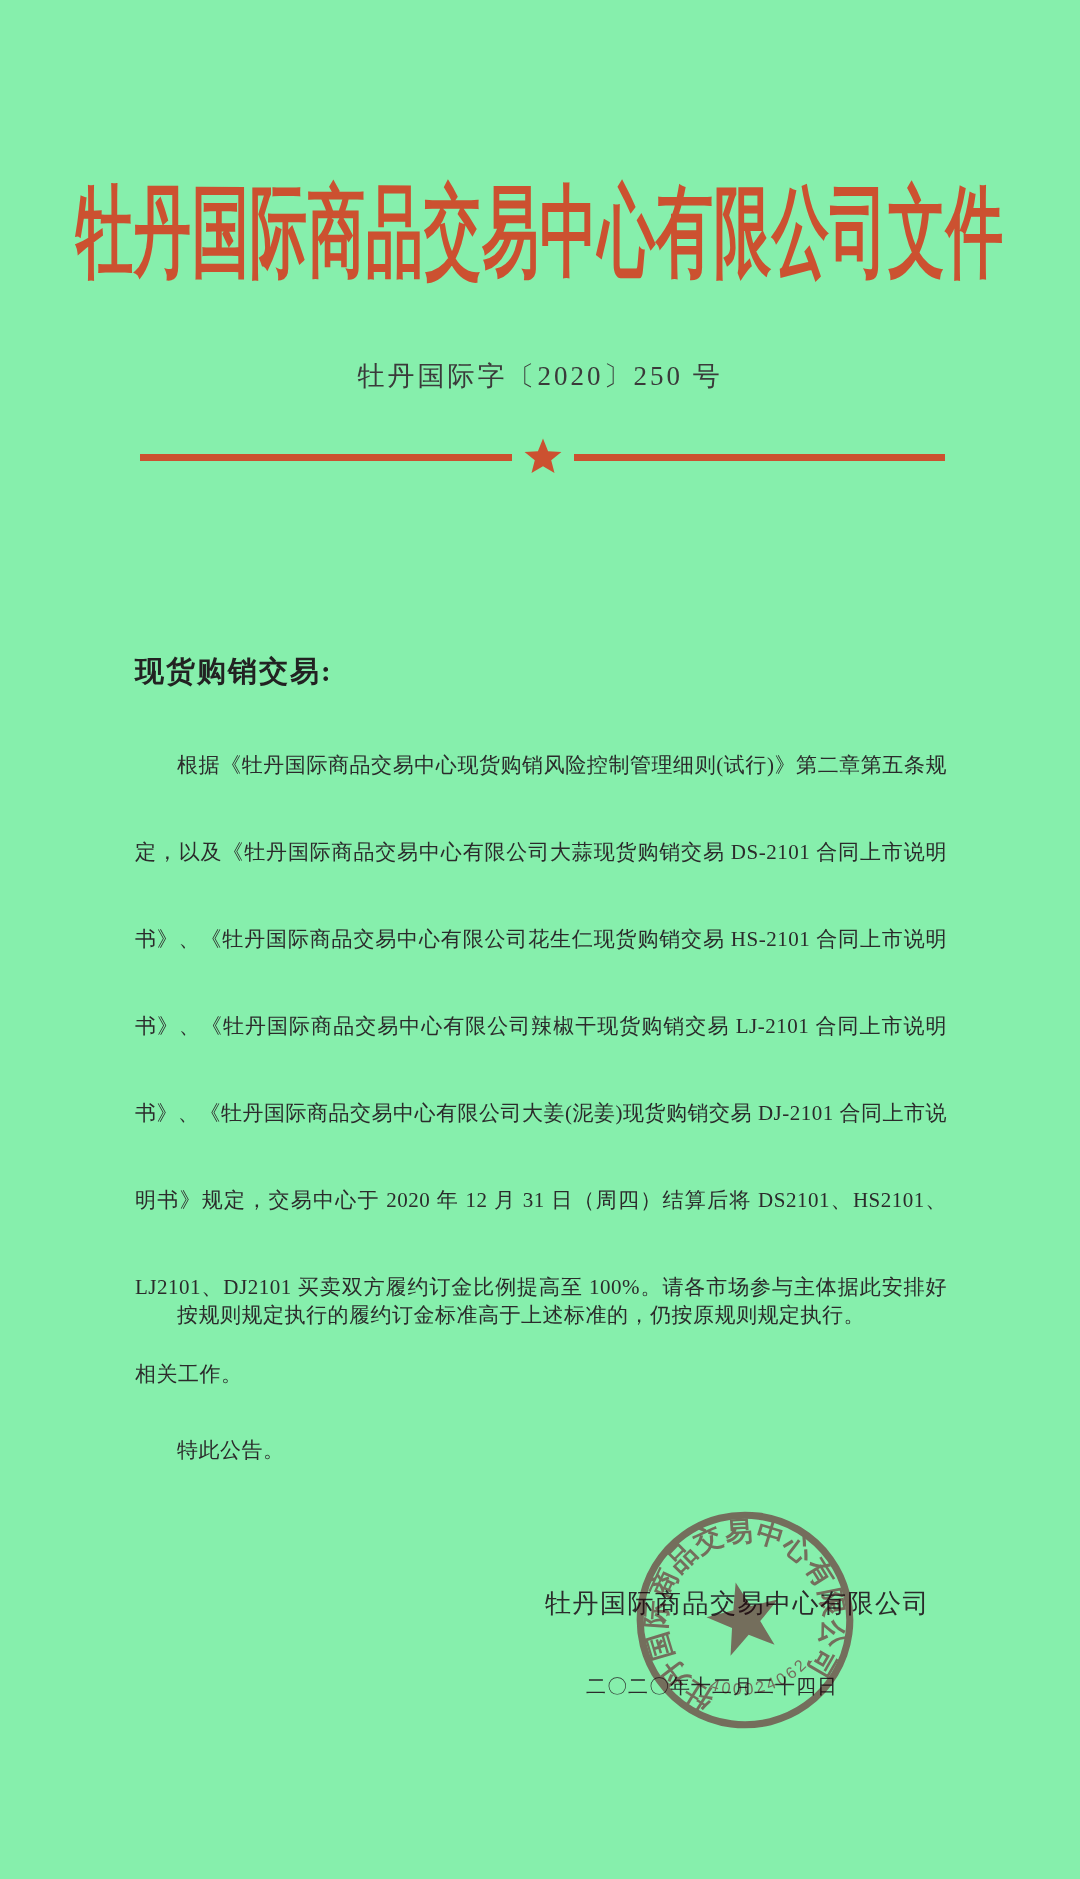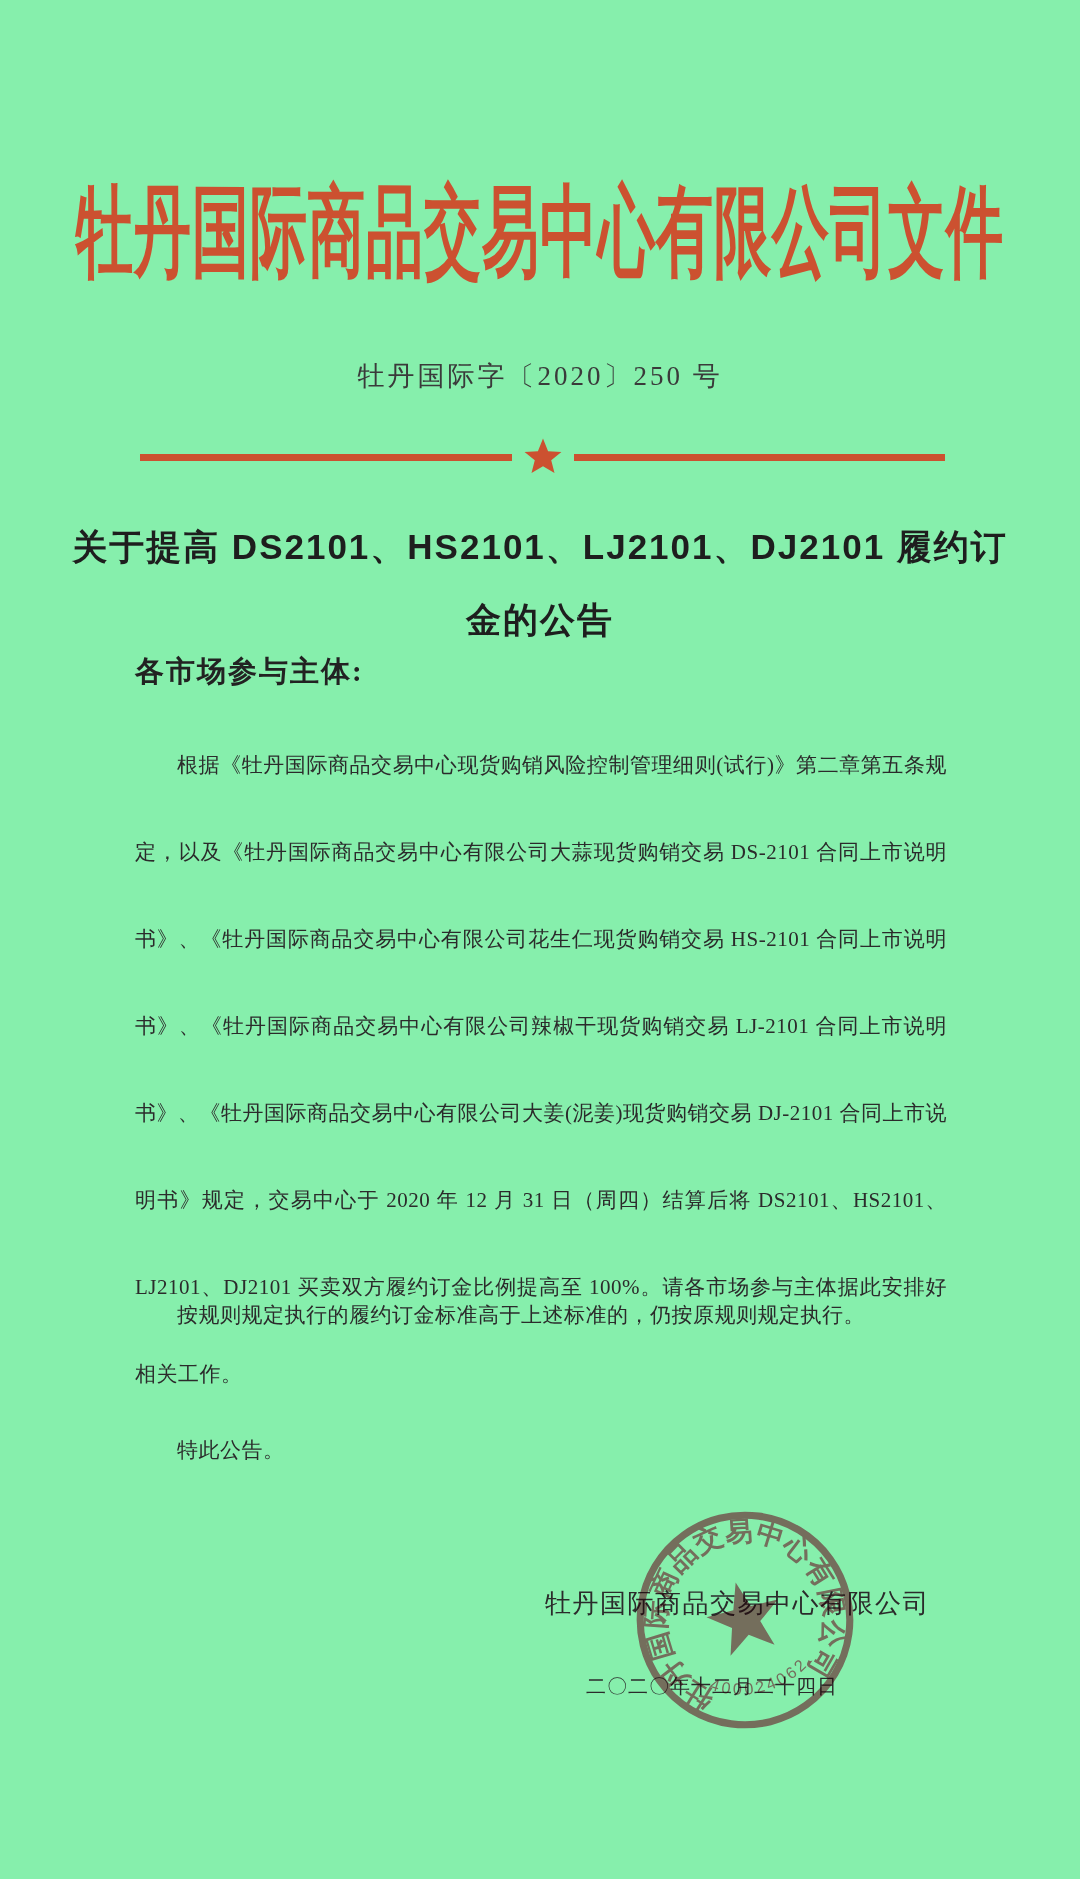--- a/index.html
+++ b/index.html
@@ -138,26 +138,22 @@
   <div class="divider">
     <div class="rule"></div>
     <div class="star-wrap">
       <svg width="50" height="50" viewBox="0 0 230 230" aria-hidden="true">
         <polygon fill="#cc5130" points="115,30 138.4,88.1 199.8,92.3 152.8,129.4 167.9,189.1 115,157.5 62.1,189.1 77.2,129.4 30.2,92.3 91.6,88.1"></polygon>
       </svg>
     </div>
     <div class="rule"></div>
   </div>
 
-  <div class="announce-title">
-    <div>关于提高 DS2101、HS2101、LJ2101、DJ2101 履约订</div>
-    <div>金的公告</div>
-  </div>
 
-  <div class="salutation">各市场参与主体:</div>
+  <div class="salutation">现货购销交易:</div>
 
   <div class="body-para para-1">根据《牡丹国际商品交易中心现货购销风险控制管理细则(试行)》第二章第五条规定，以及《牡丹国际商品交易中心有限公司大蒜现货购销交易 DS-2101 合同上市说明书》、《牡丹国际商品交易中心有限公司花生仁现货购销交易 HS-2101 合同上市说明书》、《牡丹国际商品交易中心有限公司辣椒干现货购销交易 LJ-2101 合同上市说明书》、《牡丹国际商品交易中心有限公司大姜(泥姜)现货购销交易 DJ-2101 合同上市说明书》规定，交易中心于 2020 年 12 月 31 日（周四）结算后将 DS2101、HS2101、LJ2101、DJ2101 买卖双方履约订金比例提高至 100%。请各市场参与主体据此安排好相关工作。</div>
 
   <div class="body-para para-2">按规则规定执行的履约订金标准高于上述标准的，仍按原规则规定执行。</div>
 
   <div class="body-para para-closing">特此公告。</div>
 
   <div class="signature">牡丹国际商品交易中心有限公司</div>
 
   <div class="sign-date">二〇二〇年十二月二十四日</div>

